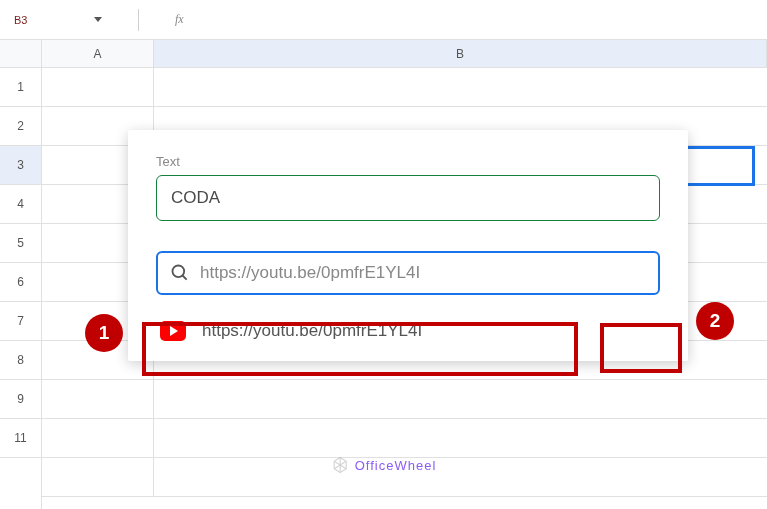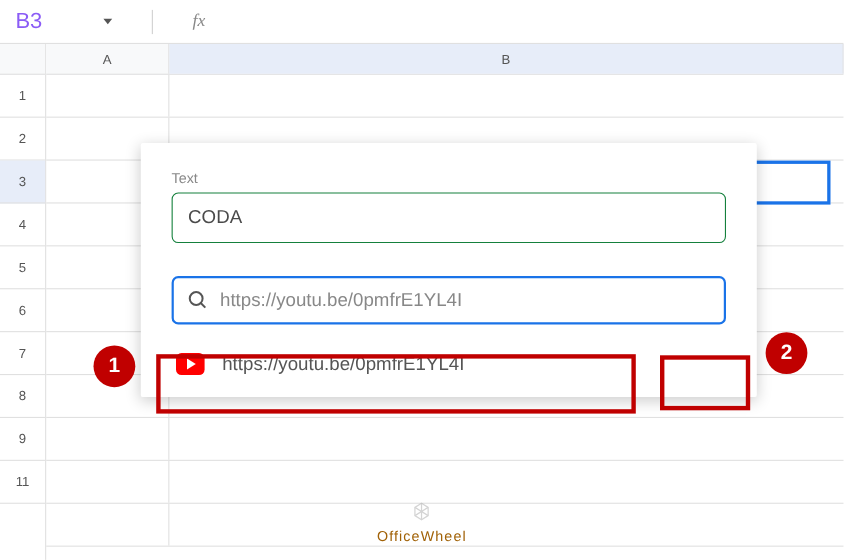--- a/index.html
+++ b/index.html
@@ -1,21 +1,21 @@
 <!DOCTYPE html>
 <html><head>
 <meta charset="utf-8">
 <style>
 * { box-sizing: border-box; margin: 0; padding: 0; }
 body { font-family: Arial, sans-serif; background: #fff; width: 767px; height: 509px; overflow: hidden; position: relative; }
 
 .name-box-bar { height: 40px; display: flex; align-items: center; border-bottom: 1px solid #e0e0e0; padding: 0 8px; }
-.name-box { width: 100px; font-size: 20px; color: #8b5cf6; padding: 4px 6px; display: flex; align-items: center; justify-content: space-between; }
+.name-box { width: 100px; font-size: 11px; color: #7f1d1d; padding: 4px 6px; display: flex; align-items: center; justify-content: space-between; }
 .name-box-dropdown { width: 0; height: 0; border-left: 4px solid transparent; border-right: 4px solid transparent; border-top: 5px solid #555; }
-.fx-label { font-style: italic; color: #888; font-size: 16px; margin-left: 30px; font-family: Georgia, serif; }
+.fx-label { font-style: italic; color: #888; font-size: 12px; margin-left: 30px; font-family: Georgia, serif; }
 .fx-divider { width: 1px; height: 22px; background: #d0d0d0; margin-left: 30px; margin-right: 6px; }
 
 .sheet { display: flex; height: calc(100% - 40px); }
 
 .row-headers { width: 42px; background: #fff; border-right: 1px solid #e0e0e0; }
 .corner { height: 28px; border-bottom: 1px solid #e0e0e0; background: #f8f9fa; }
 .row-h { height: 39px; border-bottom: 1px solid #e0e0e0; display: flex; align-items: center; justify-content: center; font-size: 12px; color: #555; }
 .row-h.sel { background: #e7edf9; }
 
 .cols { flex: 1; position: relative; }
@@ -45,21 +45,21 @@
 .callout-1 { position: absolute; left: 85px; top: 314px; width: 38px; height: 38px; background: #c00000; border-radius: 50%; display: flex; align-items: center; justify-content: center; color: #fff; font-weight: bold; font-size: 19px; z-index: 30; }
 .callout-2 { position: absolute; left: 696px; top: 302px; width: 38px; height: 38px; background: #c00000; border-radius: 50%; display: flex; align-items: center; justify-content: center; color: #fff; font-weight: bold; font-size: 19px; z-index: 30; }
 .red-box-1 { position: absolute; left: 142px; top: 322px; width: 436px; height: 54px; border: 4px solid #c00000; z-index: 25; pointer-events: none; }
 .red-box-2 { position: absolute; left: 600px; top: 323px; width: 82px; height: 50px; border: 4px solid #c00000; z-index: 25; pointer-events: none; }
 
 .suggest-row { display: flex; align-items: center; margin-top: 26px; gap: 16px; padding-left: 4px; }
 .yt-icon { width: 26px; height: 20px; background: #ff0000; border-radius: 5px; position: relative; flex-shrink: 0; }
 .yt-icon::after { content: ''; position: absolute; left: 10px; top: 5px; width: 0; height: 0; border-top: 5px solid transparent; border-bottom: 5px solid transparent; border-left: 8px solid #fff; }
 .suggest-text { font-size: 17px; color: #555; }
 
-.watermark { position: absolute; left: 50%; transform: translateX(-50%); top: 456px; display: flex; align-items: center; gap: 6px; color: #a16207; font-size: 13px; z-index: 40; letter-spacing: 1px; flex-direction: column; }
+.watermark { position: absolute; left: 50%; transform: translateX(-50%); top: 456px; display: flex; align-items: center; gap: 6px; color: #8b5cf6; font-size: 13px; z-index: 40; letter-spacing: 1px; }
 .watermark svg { width: 18px; height: 18px; opacity: 0.5; }
 </style>
 </head>
 <body>
 
 <div class="name-box-bar">
   <div class="name-box">
     <span>B3</span>
     <span class="name-box-dropdown"></span>
   </div>

